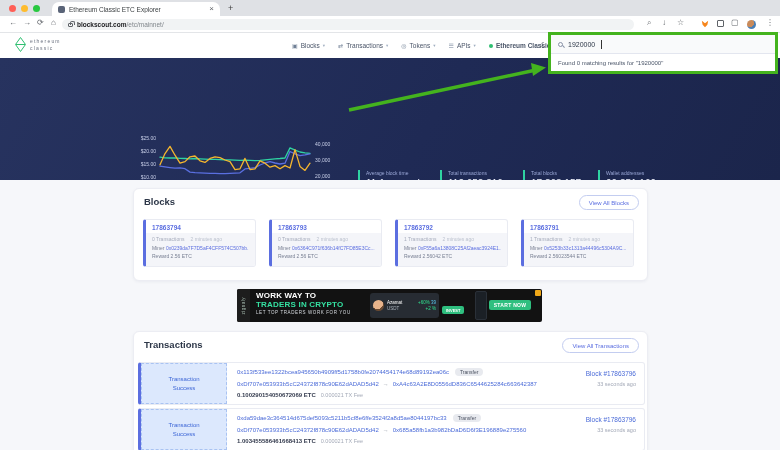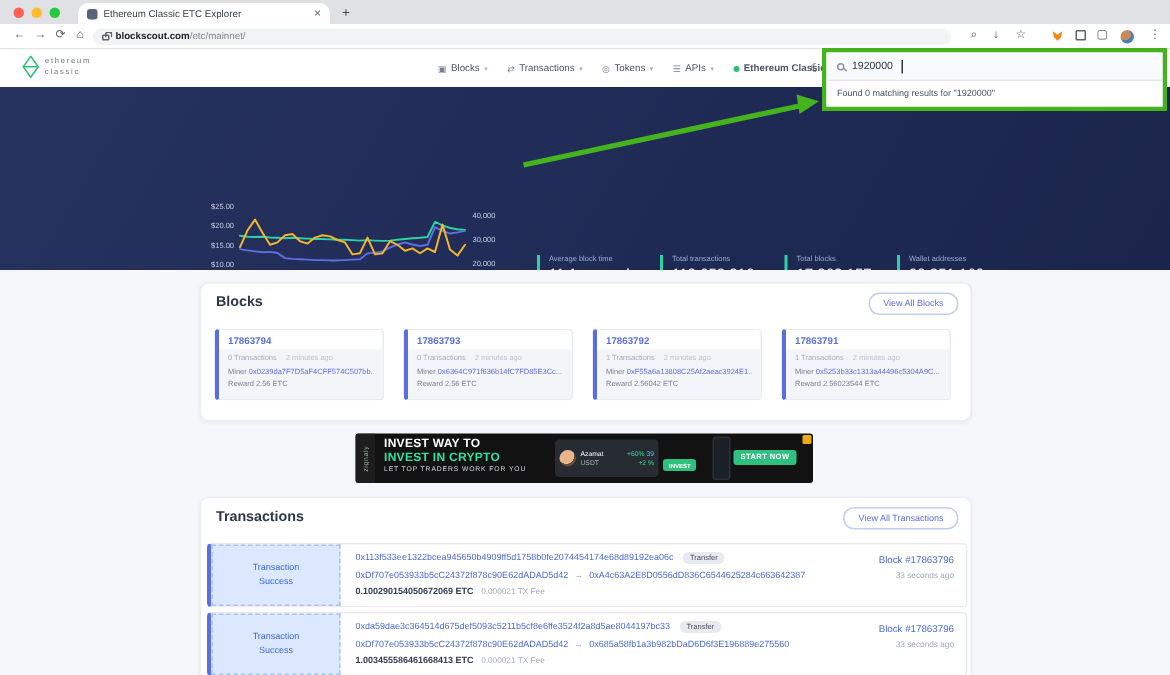--- a/index.html
+++ b/index.html
@@ -304,22 +304,22 @@
         <div class="breward">Reward 2.56023544 ETC</div>
       </div>
     </div>
   </div>
 
   <div class="ad">
     <div class="adbrand">
         <span>zignaly</span>
       </div>
     <div class="adhead">
-      <div class="adh1">INVEST WAY TO</div>
-      <div class="adh2">INVEST IN CRYPTO</div>
+      <div class="adh1">WORK WAY TO</div>
+      <div class="adh2">TRADERS IN CRYPTO</div>
       <div class="adsub">LET TOP TRADERS WORK FOR YOU</div>
     </div>
     <div class="adtrader">
       <span class="adavatar"></span>
       <span>
         <div class="adname">Azamat</div>
         <div class="adtok">USDT</div>
       </span>
       <span class="adstats">
         <div><span class="adup">+60%</span> <span class="adnum">39</span></div>

